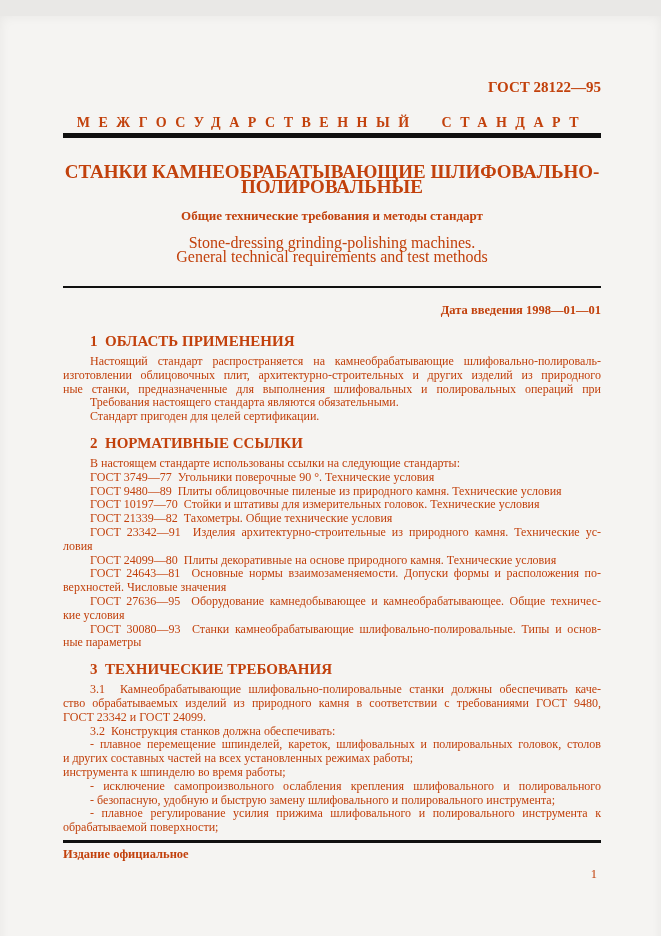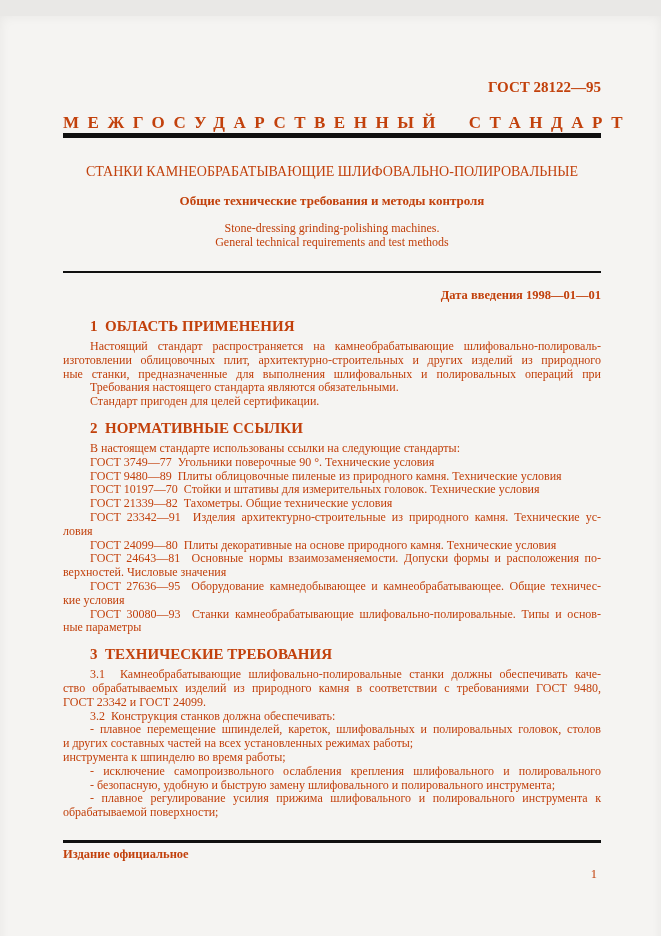--- a/index.html
+++ b/index.html
@@ -27,49 +27,49 @@
     margin-top: 63px;
     text-align: right;
     font-weight: bold;
     font-size: 15px;
     line-height: 17px;
   }
   .banner {
     margin-top: 19px;
     text-align: center;
     font-weight: bold;
-    font-size: 17px;
+    font-size: 14px;
     line-height: 16px;
     letter-spacing: 8.5px;
     word-spacing: 12px;
     white-space: nowrap;
   }
   .banner-bar {
     margin-top: 2px;
     height: 5px;
     background: #101010;
   }
   .doc-title {
     margin-top: 26px;
     text-align: center;
-    font-weight: normal;
-    font-size: 14px;
+    font-weight: bold;
+    font-size: 19px;
     line-height: 15px;
   }
   .doc-subtitle {
     margin-top: 14px;
     text-align: center;
     font-weight: bold;
     font-size: 13px;
     line-height: 15px;
   }
   .title-en {
     margin-top: 13px;
     text-align: center;
-    font-size: 12px;
+    font-size: 16px;
     line-height: 14px;
   }
   .date-rule {
     margin-top: 22px;
     height: 2px;
     background: #101010;
   }
   .effective-date {
     margin-top: 15px;
     text-align: right;
@@ -123,21 +123,21 @@
 </style>
 </head>
 <body>
 
 <div class="page">
   <div class="content">
     <div class="doc-number">ГОСТ 28122—95</div>
     <div class="banner">МЕЖГОСУДАРСТВЕННЫЙ СТАНДАРТ</div>
     <div class="banner-bar"></div>
     <div class="doc-title">СТАНКИ КАМНЕОБРАБАТЫВАЮЩИЕ ШЛИФОВАЛЬНО-ПОЛИРОВАЛЬНЫЕ</div>
-    <div class="doc-subtitle">Общие технические требования и методы контроля</div>
+    <div class="doc-subtitle">Общие технические требования и методы стандарт</div>
     <div class="title-en">
       <div>Stone-dressing grinding-polishing machines.</div>
       <div>General technical requirements and test methods</div>
     </div>
     <div class="date-rule"></div>
     <div class="effective-date">Дата введения 1998—01—01</div>
     <div id="sections">
         <section>
           <h2 class="section-heading">1&nbsp; ОБЛАСТЬ ПРИМЕНЕНИЯ</h2>
           <div class="para">

